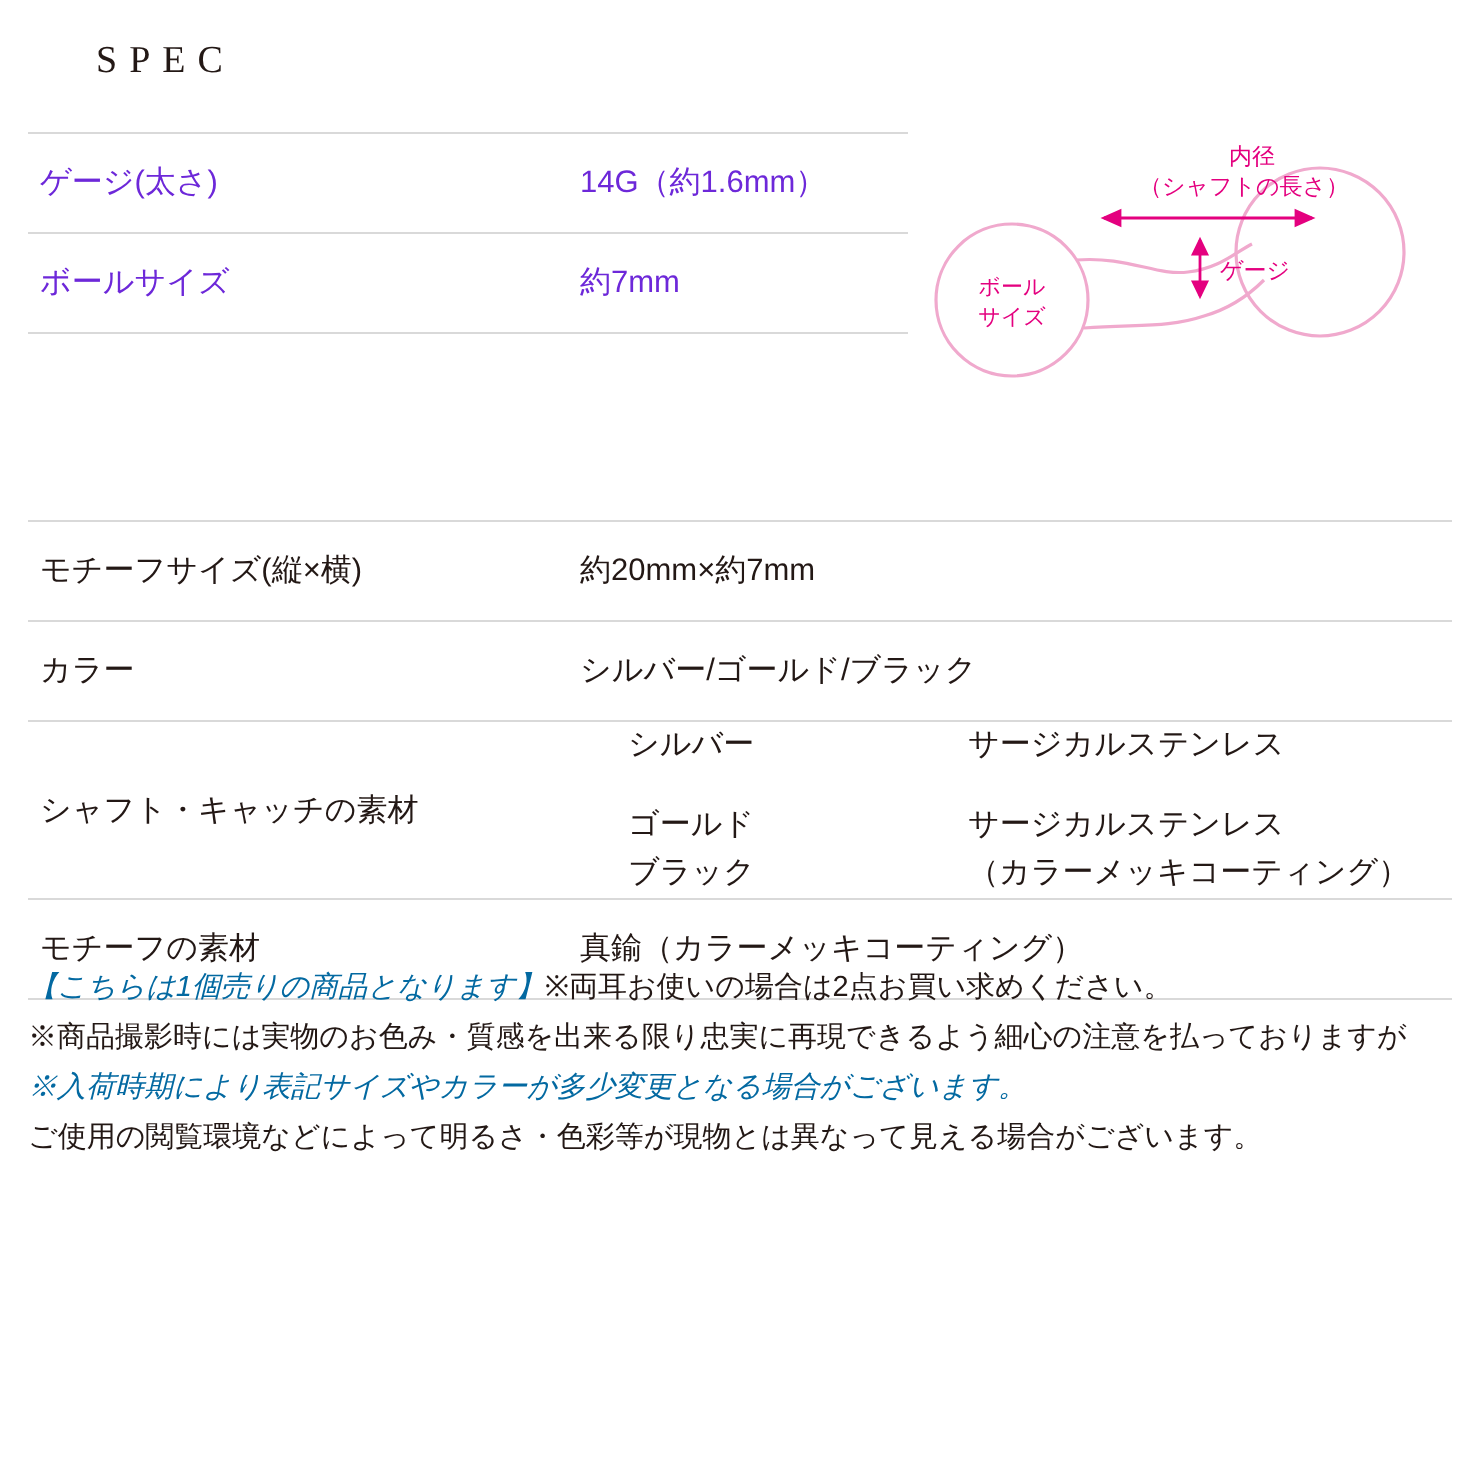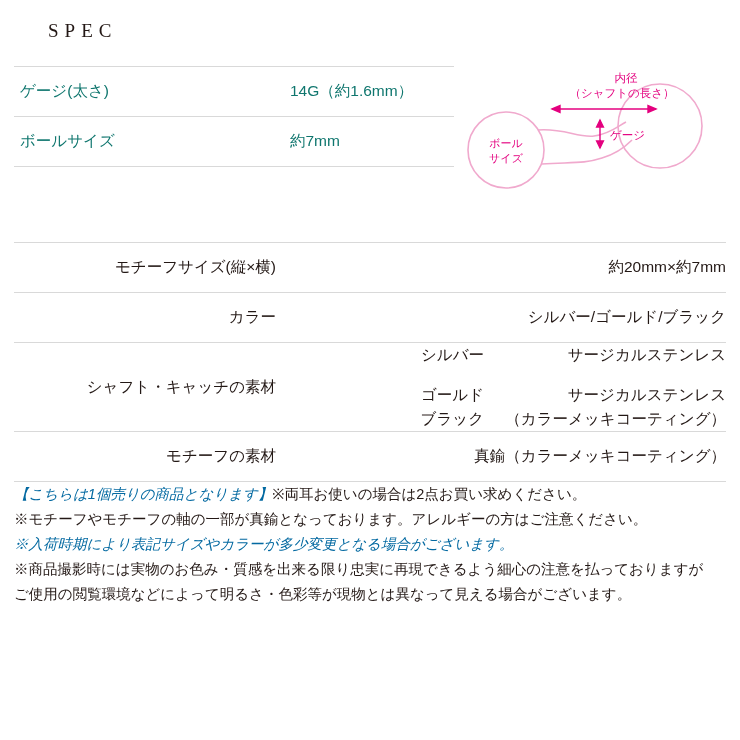--- a/index.html
+++ b/index.html
@@ -37,46 +37,45 @@
     position: absolute;
     top: 66px;
     left: 14px;
     width: 440px;
     border-collapse: collapse;
   }
   .spec-table td {
     padding: 0;
     vertical-align: middle;
     font-size: 15.5px;
-    color: #0f766e;
+    color: #6d28d9;
   }
   .spec-table tr {
     border-top: 1px solid #d9d9d9;
     border-bottom: 1px solid #d9d9d9;
   }
   .cell-label {
     width: 262px;
     height: 50px;
     padding-left: 6px !important;
     box-sizing: border-box;
   }
   .cell-value {
     height: 50px;
     padding-left: 14px !important;
     box-sizing: border-box;
   }
 
   
   .spec-table2 {
     position: absolute;
-    top: 242px;
+    top: 260px;
     left: 14px;
     width: 712px;
     border-collapse: collapse;
-    text-align: right;
   }
   .spec-table2 td {
     padding: 0;
     vertical-align: middle;
     font-size: 15.5px;
     color: #231815;
   }
   .spec-table2 tr {
     border-top: 1px solid #d9d9d9;
     border-bottom: 1px solid #d9d9d9;
@@ -212,19 +211,18 @@
       </tr>
       <tr>
         <td class="t2-label h50">モチーフの素材</td>
         <td class="t2-value h50">真鍮（カラーメッキコーティング）</td>
       </tr>
     </tbody>
   </table>
 
   <div class="notes">
     <div class="line"><span class="pink">【こちらは1個売りの商品となります】</span><span>※両耳お使いの場合は2点お買い求めください。</span></div>
-    <div class="line"><span>※モチーフやモチーフの軸の一部が真鍮となっております。アレルギーの方はご注意ください。</span></div>
+    <div class="line"><span>※商品撮影時には実物のお色み・質感を出来る限り忠実に再現できるよう細心の注意を払っておりますが</span></div>
     <div class="line"><span class="pink">※入荷時期により表記サイズやカラーが多少変更となる場合がございます。</span></div>
-    <div class="line"><span>※商品撮影時には実物のお色み・質感を出来る限り忠実に再現できるよう細心の注意を払っておりますが</span></div>
     <div class="line"><span>ご使用の閲覧環境などによって明るさ・色彩等が現物とは異なって見える場合がございます。</span></div>
   </div>
 
 </div>
 
 </body></html>

